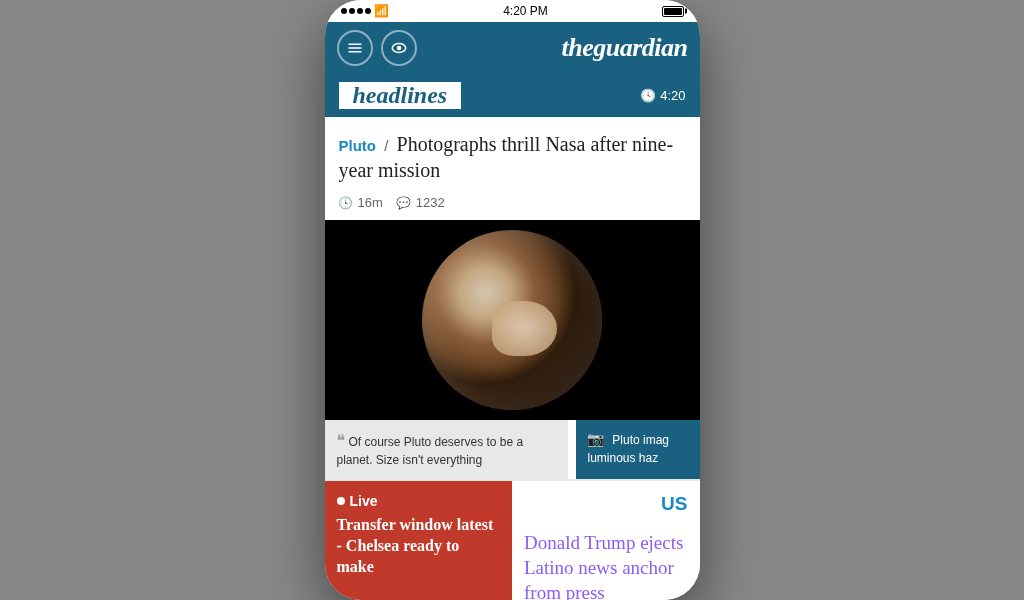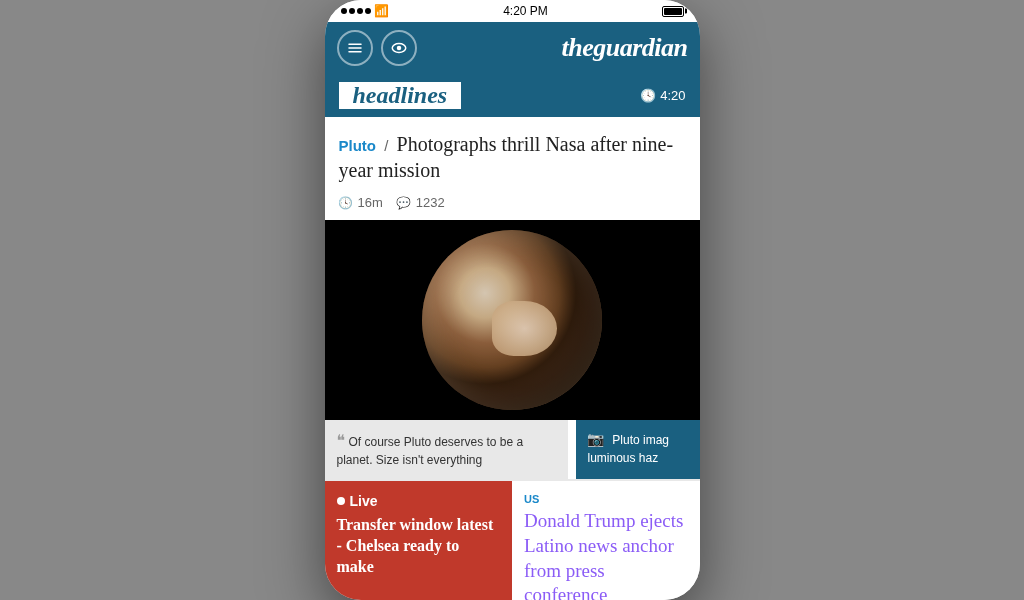--- a/index.html
+++ b/index.html
@@ -219,23 +219,24 @@
       border-radius: 50%;
     }
     .news-card-title {
       font-size: 16px;
       font-weight: 600;
       color: white;
       line-height: 1.3;
       font-family: Georgia, serif;
     }
     .news-card-white-category {
-      font-size: 11px;
+      font-size: 19px;
       color: #666;
-      margin-bottom: 4px;
+      margin-bottom: 16px;
+      text-align: right;
     }
     .news-card-white-category span { color: #1a88c9; font-weight: 600; }
     .news-card-white-title {
       font-size: 19px;
       font-weight: 400;
       color: #8b5cf6;
       line-height: 1.3;
       font-family: Georgia, serif;
     }
   </style>

